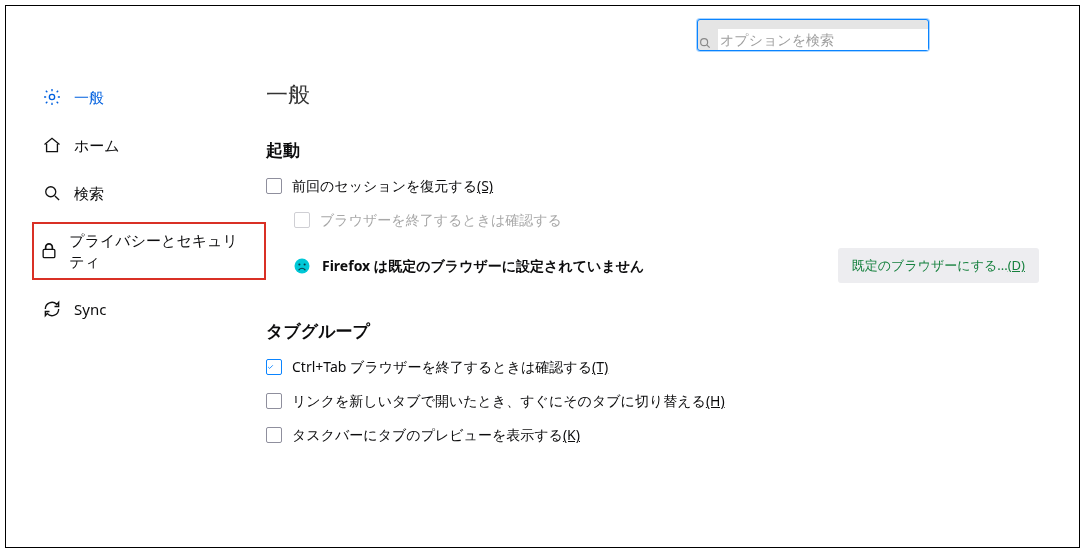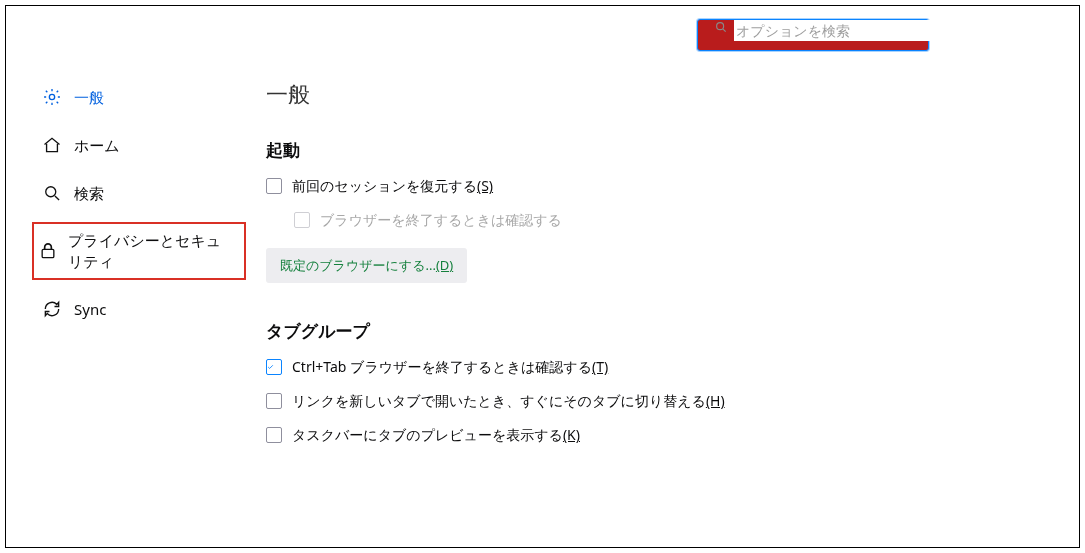--- a/index.html
+++ b/index.html
@@ -15,37 +15,37 @@
       --search-border:#0a84ff;
       --search-placeholder:#9e9e9e;
     }
     *{box-sizing:border-box;font-family:"Hiragino Sans","Meiryo","Yu Gothic",system-ui,-apple-system,Segoe UI,Arial,sans-serif;}
     body{margin:0;background:#fff;color:var(--text);width:1085px;height:553px;position:relative;}
     .page{position:absolute;left:5px;top:5px;width:1075px;height:543px;border:1px solid #000;display:flex;}
 
     
     .topbar{position:absolute;top:13px;left:0;width:100%;height:40px;}
     .search{position:absolute;right:150px;top:0;width:232px;height:32px;
-      border:1px solid var(--search-border);border-radius:3px;display:flex;align-items:flex-start;
-      padding:0 16px;background:#b91c1c;box-shadow:0 0 0 1px rgba(10,132,255,.35);}
+      border:1px solid var(--search-border);border-radius:3px;display:flex;align-items:flex-end;
+      padding:0 0;background:#e5e5e5;box-shadow:0 0 0 1px rgba(10,132,255,.35);}
     .search svg{flex:0 0 auto;margin-right:6px;}
     .search input{flex:1;border:none;outline:none;font-size:14px;color:var(--text);}
     .search input::placeholder{color:var(--search-placeholder);font-style:normal;}
 
     
     .sidebar{margin-top:72px;width:260px;flex:0 0 260px;padding-left:34px;}
     .side-item{display:flex;align-items:center;height:38px;cursor:pointer;}
     .side-item .icon{width:24px;height:24px;display:flex;align-items:center;justify-content:center;margin-right:10px;}
     .side-item .label{font-size:15px;}
     .side-item.active{color:var(--accent);}
     .side-item.active .icon svg{stroke:var(--accent);fill:none;}
     .side-item.active .icon svg .gear-fill{fill:var(--accent);}
     .side-item .icon svg{stroke:#111;fill:none;stroke-width:1.6;}
     .side-spacing{margin-top:10px;}
-    .side-privacy-box{border:2px solid var(--red);padding:6px 18px 6px 4px;margin-left:-8px;margin-top:10px;width:214px;}
+    .side-privacy-box{border:2px solid var(--red);padding:6px 18px 6px 4px;margin-left:-8px;margin-top:10px;width:234px;}
     .side-privacy-box .side-item{height:auto;}
 
     
     .main{margin-top:72px;flex:1;min-width:0;padding-right:40px;}
     .main h1{font-size:22px;font-weight:400;margin:0 0 28px 0;color:#333;}
     .section{margin-bottom:36px;}
     .section h2{font-size:17px;font-weight:700;margin:0 0 10px 0;}
     .opt{display:flex;align-items:center;min-height:28px;margin:6px 0;}
     .opt.indent{padding-left:28px;}
     .chk{width:16px;height:16px;border:1px solid #8f8f9d;border-radius:2px;display:flex;align-items:center;justify-content:center;
@@ -154,20 +154,31 @@
 
       <div class="opt indent disabled">
         <span class="chk disabled">
           
         </span>
         <span class="label">ブラウザーを終了するときは確認する</span>
       </div>
 
 
       <div class="opt default-row" style="margin-top:14px;">
+        <div class="default-left">
+          <span class="emoji">
+            <svg width="18" height="18" viewBox="0 0 24 24">
+              <circle cx="12" cy="12" r="10" fill="#00c8d7"></circle>
+              <circle cx="8.5" cy="10" r="1.4" fill="#083c4a"></circle>
+              <circle cx="15.5" cy="10" r="1.4" fill="#083c4a"></circle>
+              <path d="M8 17c1.2-1.3 2.6-2 4-2s2.8.7 4 2" stroke="#083c4a" stroke-width="1.6" fill="none" stroke-linecap="round"></path>
+            </svg>
+          </span>
+          <span class="txt">Firefox は既定のブラウザーに設定されていません</span>
+        </div>
         <button class="default-btn">
           <span>既定のブラウザーにする...</span><span class="underline">(D)</span>
         </button>
       </div>
     </section>
 
     <section class="section">
       <h2>タブグループ</h2>
 
       <div class="opt">

